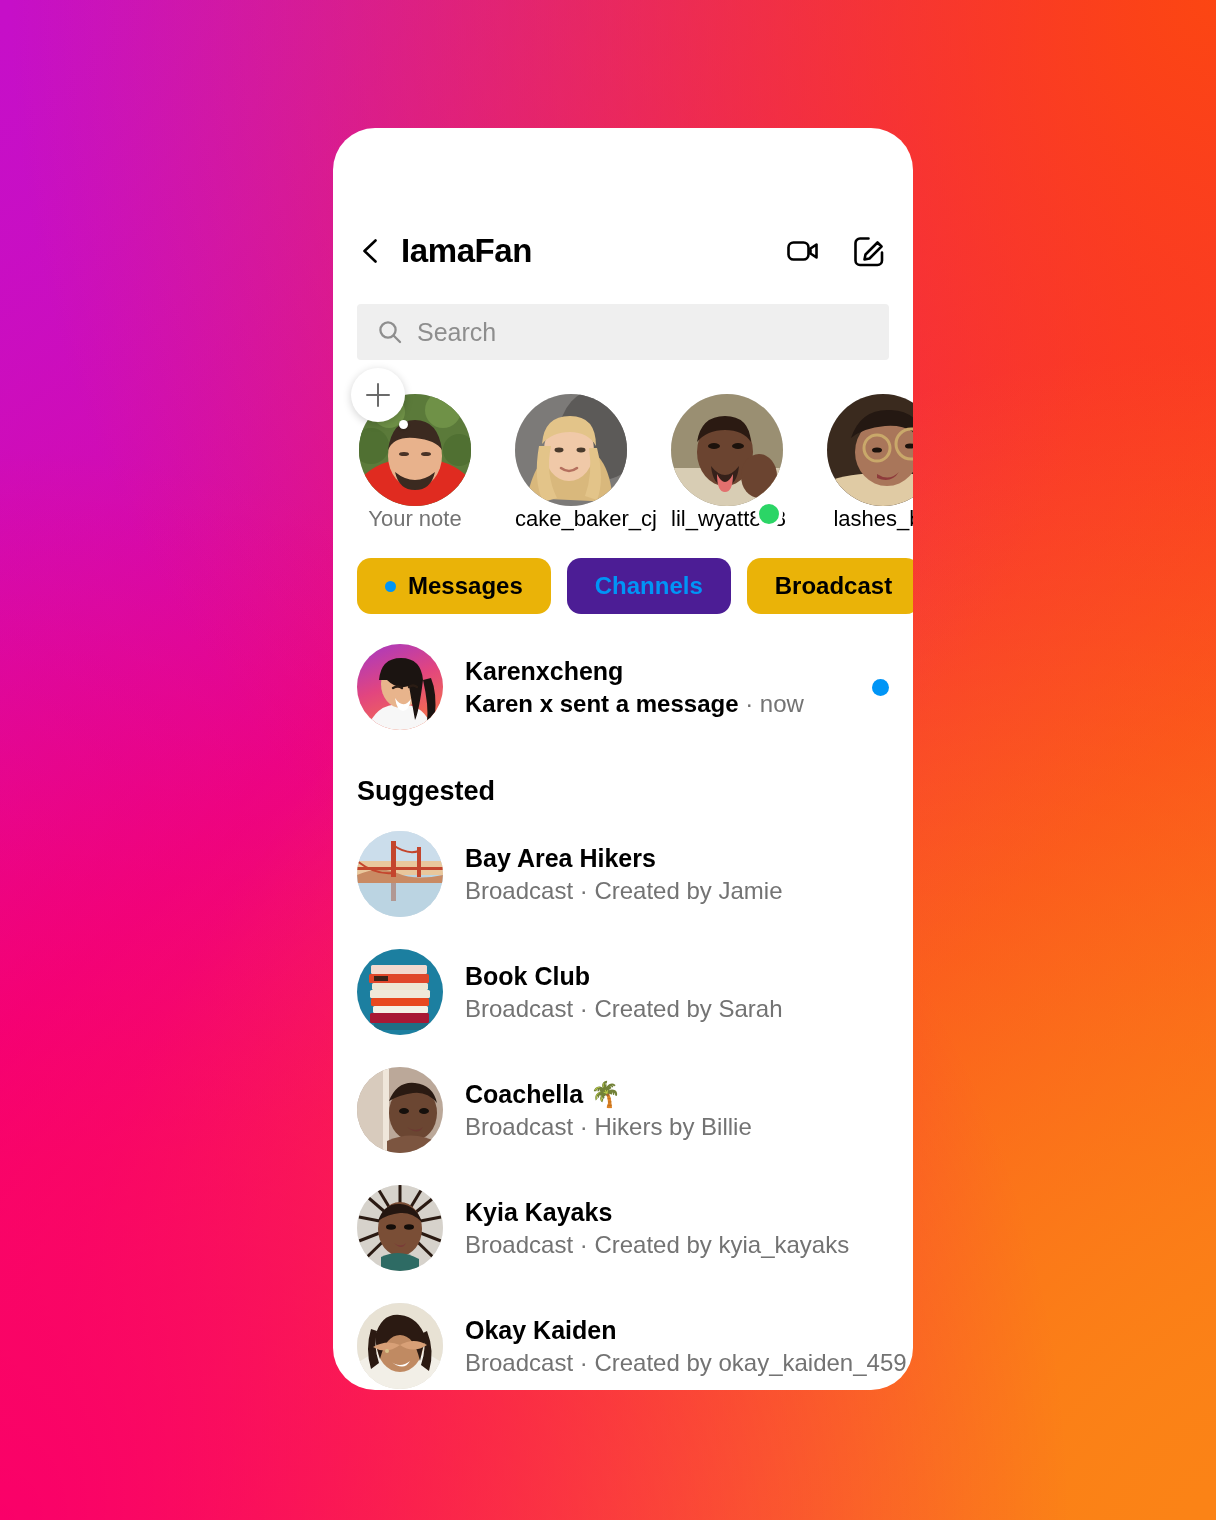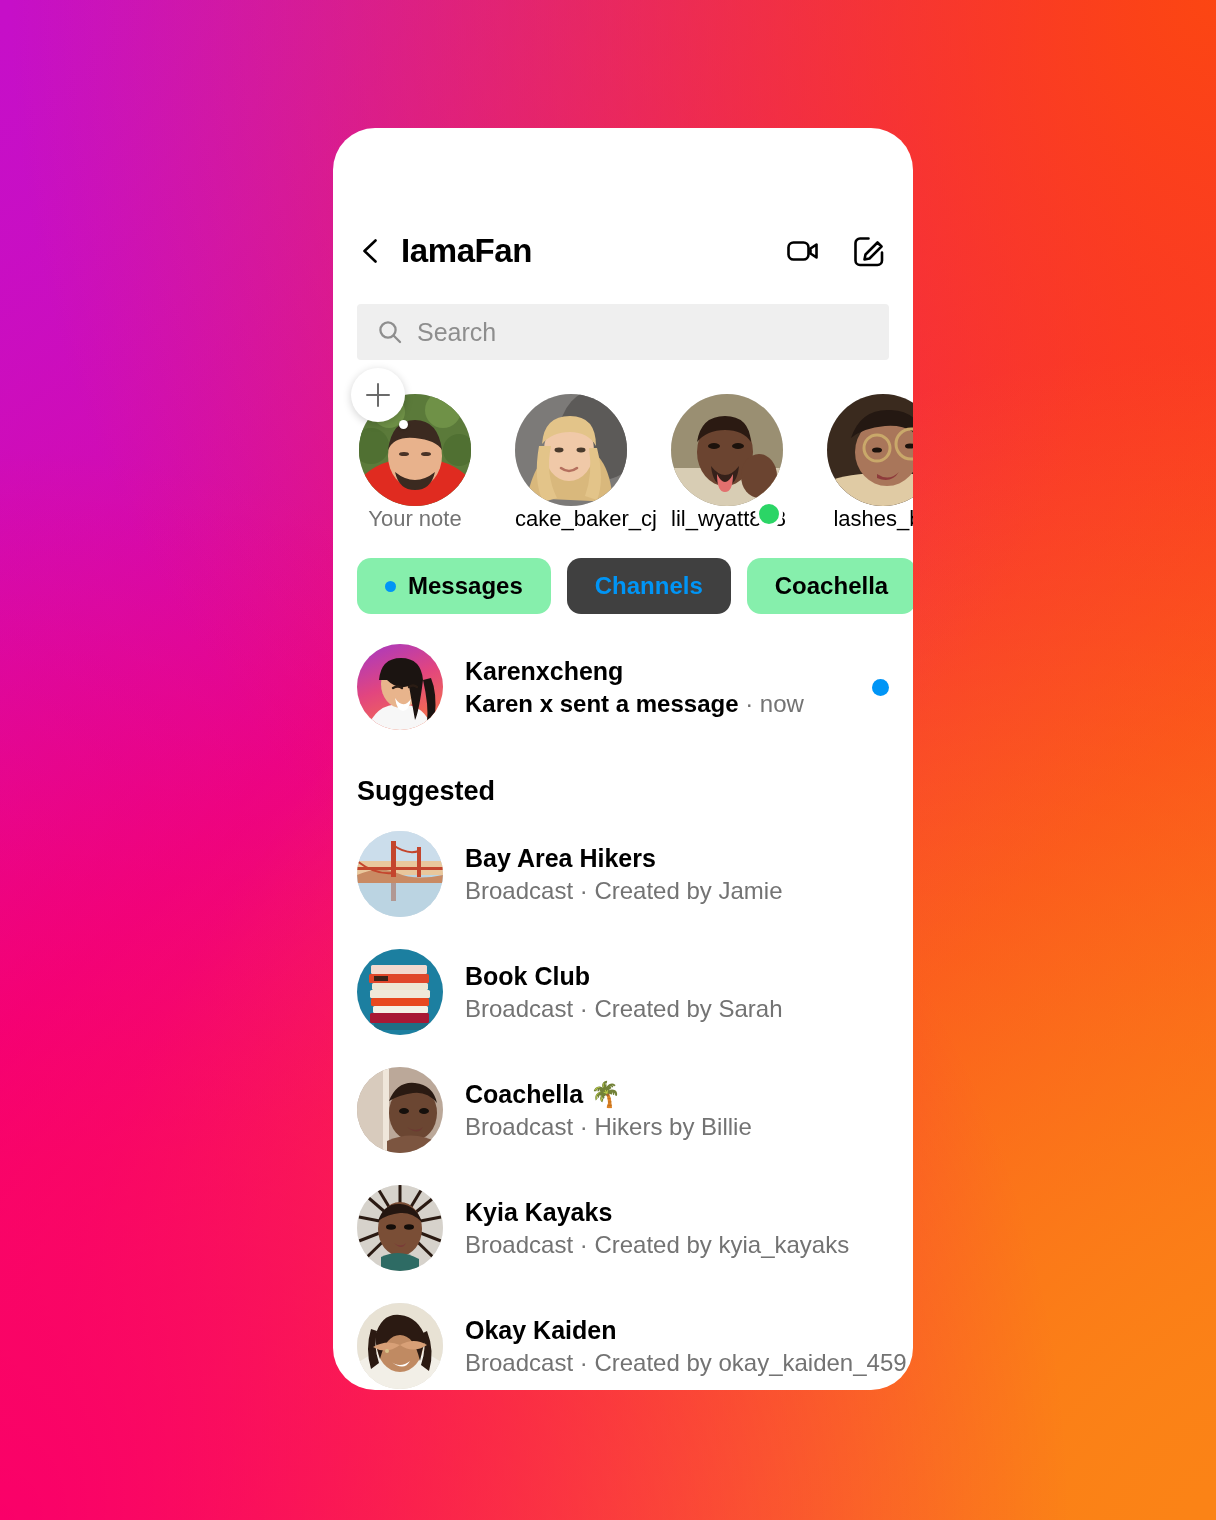--- a/index.html
+++ b/index.html
@@ -88,26 +88,26 @@
   }
   .online-dot {
     position:absolute; right:0px; bottom:4px;
     width:28px; height:28px; border-radius:50%;
     background:#2BD566; border:4px solid #fff; z-index:2;
   }
 
   
   .pills { display:flex; gap:16px; padding:26px 24px 0 24px; }
   .pill {
-    height:56px; border-radius:14px; background:#86efac;
+    height:56px; border-radius:14px; background:#eab308;
     display:flex; align-items:center; justify-content:center;
     gap:12px; font-size:24px; font-weight:bold; color:#000;
     padding:0 28px; cursor:pointer; flex:1 1 auto;
   }
-  .pill.active { background:#404040; color:#0095F6; }
+  .pill.active { background:#4c1d95; color:#0095F6; }
   .pill-dot { width:11px; height:11px; border-radius:50%; background:#0095F6; }
 
   
   .row {
     display:flex; align-items:center;
     padding:16px 24px; gap:22px; cursor:pointer;
   }
   .row-av {
     width:86px; height:86px; border-radius:50%;
     overflow:hidden; flex:0 0 auto; background:#e5e5e5;
@@ -242,21 +242,21 @@
 
   <div class="pills">
     <div class="pill">
       <span class="pill-dot"></span>
       <span>Messages</span>
     </div>
     <div class="pill active">
       <span>Channels</span>
     </div>
     <div class="pill">
-      <span>Coachella</span>
+      <span>Broadcast</span>
     </div>
   </div>
 
   <div class="row" style="margin-top:14px;">
     <div class="row-av">
       <svg viewBox="0 0 86 86" preserveAspectRatio="xMidYMid slice">
         <defs>
           <linearGradient id="kg" x1="0" y1="0" x2="0.4" y2="1">
             <stop offset="0%" stop-color="#A438C6"></stop>
               <stop offset="55%" stop-color="#E2457F"></stop>

